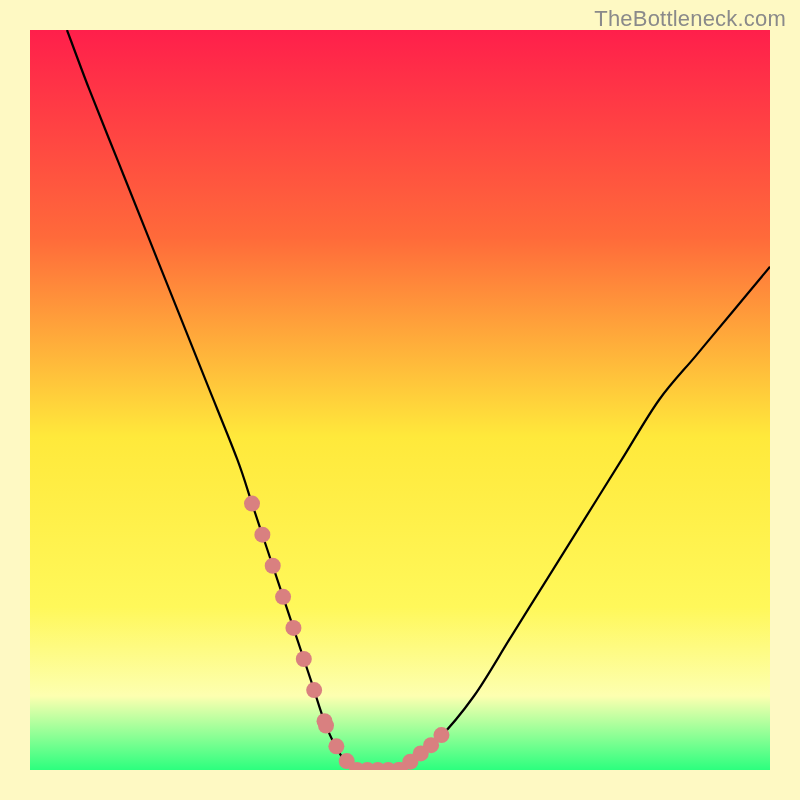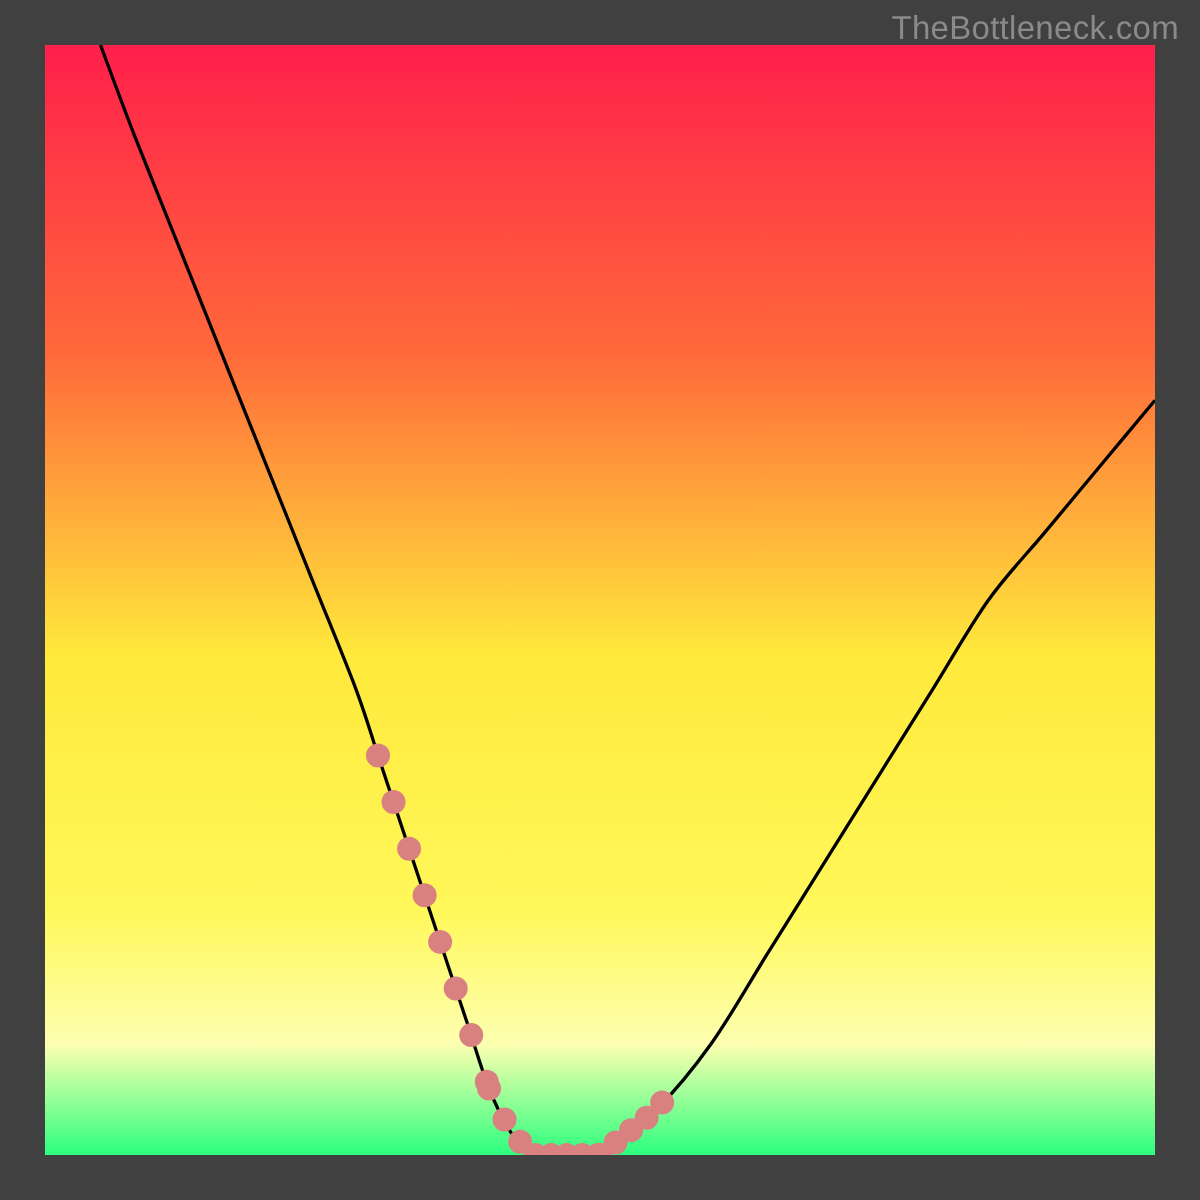--- a/index.html
+++ b/index.html
@@ -10,21 +10,21 @@
     background: #000;
     overflow: hidden;
     font-family: Arial, Helvetica, sans-serif;
   }
   .frame {
     position: absolute;
     top: 0;
     left: 0;
     width: 800px;
     height: 800px;
-    background: #404040;
+    background: #fef9c3;
   }
   .plot-area {
     position: absolute;
     top: 30px;
     left: 30px;
     width: 740px;
     height: 740px;
   }
   .watermark {
     position: absolute;

